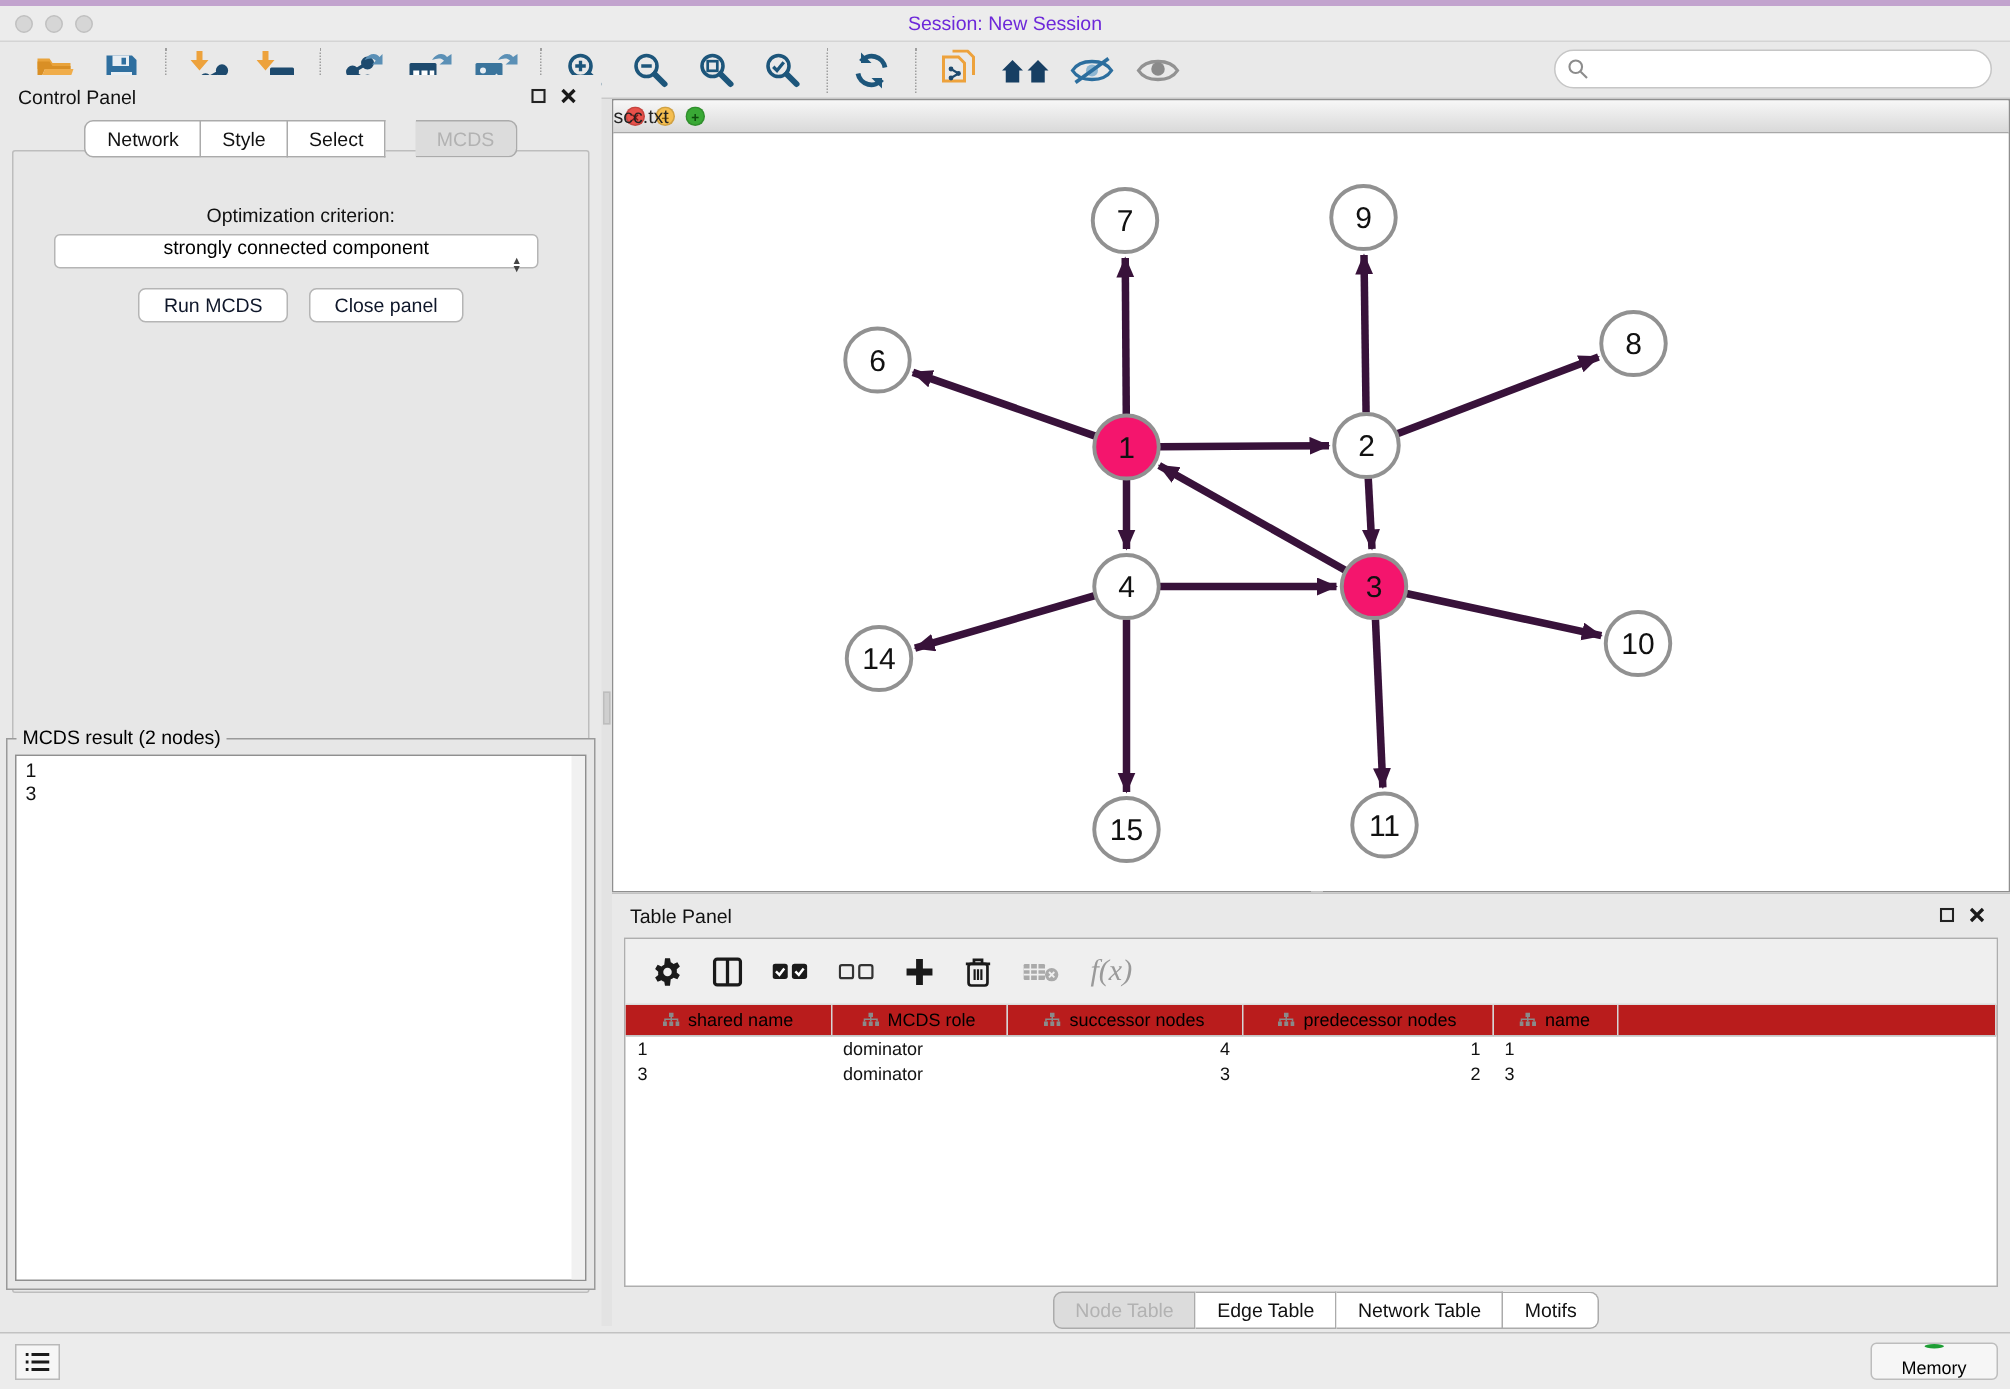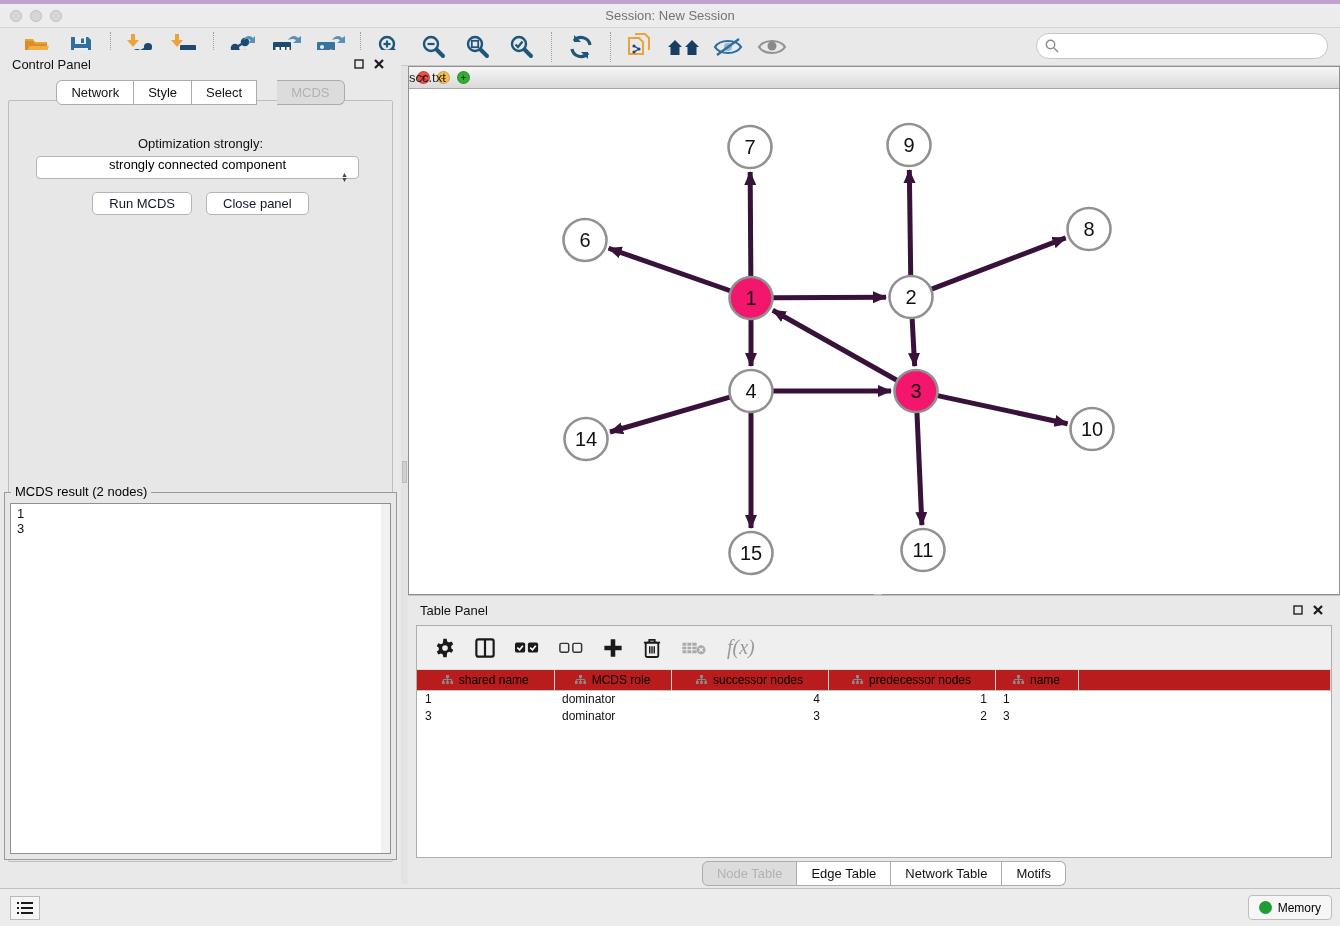--- a/index.html
+++ b/index.html
@@ -5,21 +5,21 @@
   * { margin:0; padding:0; box-sizing:border-box; }
   html,body { width:1340px; height:926px; font-family:"Liberation Sans","DejaVu Sans",sans-serif; }
   .app { position:relative; width:1340px; height:926px; background:#e9e9e9; overflow:hidden; }
 
   
   .mac-strip { position:absolute; top:0; left:0; right:0; height:4px; background:#c2a3ce; }
   .titlebar { position:absolute; top:4px; left:0; right:0; height:24px; background:#ececec;
               border-bottom:1px solid #d4d4d4; display:flex; align-items:center; }
   .lights { display:flex; gap:8px; margin-left:10px; }
   .light { width:12px; height:12px; border-radius:50%; background:#d6d6d6; border:1px solid #c0c0c0; }
-  .win-title { position:absolute; left:0; right:0; text-align:center; color:#737373; font-size:13px; }
+  .win-title { position:absolute; left:0; right:0; text-align:center; color:#6d28d9; font-size:13px; }
 
   .toolbar { position:absolute; top:28px; left:0; right:0; height:38px; background:#e9e9e9;
              border-bottom:1px solid #c9c9c9; display:flex; align-items:center; padding-left:10px; }
   .tgroup { display:flex; align-items:center; gap:6px; padding:0 8px; }
   .tsep { width:1px; height:30px; border-left:1px dotted #9f9f9f; margin:0 2px; }
   .tool { width:38px; height:32px; display:flex; align-items:center; justify-content:center;
           background:transparent; border:none; cursor:pointer; }
   .search-wrap { position:absolute; right:12px; top:5px; width:292px; height:26px; background:#fff;
                  border:1px solid #c6c6c6; border-radius:13px; display:flex; align-items:center; padding:0 8px; }
   .search-wrap input { border:none; outline:none; flex:1; font-size:13px; background:transparent; margin-left:5px; }
@@ -92,22 +92,22 @@
   .col-name { width:83px; } .col-shared { width:137px; } .col-role { width:117px; }
   .col-succ { width:157px; } .col-pred { width:167px; }
   .tp-tabs { position:absolute; left:0; right:0; bottom:2px; display:flex; justify-content:center; }
 
   
   .statusbar { position:absolute; left:0; bottom:0; right:0; height:38px; background:#ececec;
                border-top:1px solid #c2c2c2; }
   .list-btn { position:absolute; left:10px; top:7px; width:30px; height:24px; background:#f6f6f6;
               border:1px solid #b9b9b9; display:flex; align-items:center; justify-content:center; cursor:pointer; }
   .mem-btn { position:absolute; right:8px; top:6px; height:25px; background:#f6f6f6; border:1px solid #bdbdbd;
-             border-radius:4px; display:flex; align-items:center; gap:6px; padding:0 10px;
-             font-size:12px; cursor:pointer; }
+             border-radius:4px; display:flex; align-items:center; gap:6px; padding:0 20px;
+             font-size:12px; cursor:pointer;flex-direction:column; }
   .mem-dot { width:13px; height:13px; border-radius:50%; background:#1d9e34; }
 
   svg { display:block; }
 </style>
 </head>
 <body>
 
 <div class="app">
 
   <div class="mac-strip"></div>
@@ -311,21 +311,21 @@
         </svg>
       </button>
     </div>
     <div class="cp-box"></div>
     <div class="tabs-row" id="cp-tabs">
         <button class="tab">Network</button>
         <button class="tab">Style</button>
         <button class="tab">Select</button>
         <button class="tab active">MCDS</button>
       </div>
-    <div class="crit-label">Optimization strongly:</div>
+    <div class="crit-label">Optimization criterion:</div>
     <div class="combo">
       <span>strongly connected component</span>
       <span class="spin">
           <span>▲</span>
           <span>▼</span>
         </span>
     </div>
     <div class="btn-row">
       <button class="pbtn">Run MCDS</button>
       <button class="pbtn">Close panel</button>

